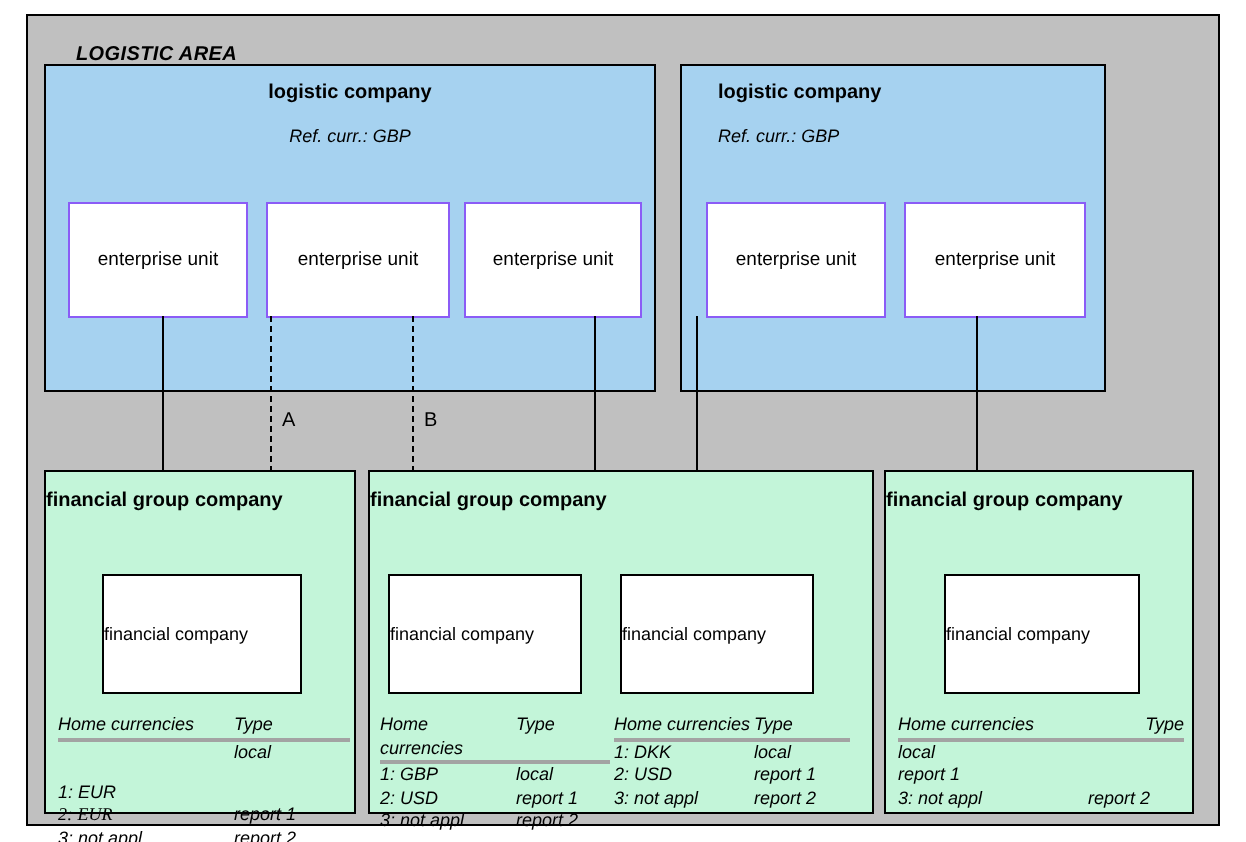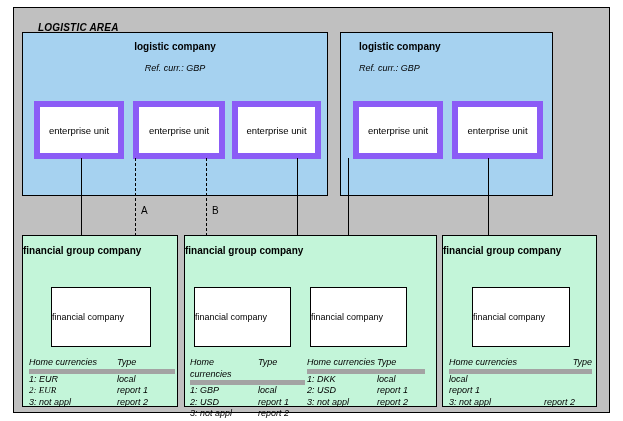--- a/index.html
+++ b/index.html
@@ -20,41 +20,41 @@
   #lc-0{left:22px;top:32px;width:306px;height:164px;}
   #lc-1{left:340px;top:32px;width:213px;height:164px;}
   .lc-title{position:absolute;width:100%;text-align:center;top:8px;
             font-size:10px;font-weight:bold;color:#000;}
   #lc-1 .lc-title{text-align:left;left:18px;width:auto;}
   .lc-ref{position:absolute;width:100%;text-align:center;top:30px;
           font-size:9px;font-style:italic;color:#000;}
   #lc-1 .lc-ref{text-align:left;left:18px;width:auto;}
 
   
-  .eu{background:#ffffff;border:6px solid #8b5cf6;top:68px;height:58px;}
+  .eu{background:#ffffff;border:1px solid #8b5cf6;top:68px;height:58px;}
   .eu-label{position:absolute;width:100%;top:50%;transform:translateY(-50%);
             text-align:center;font-size:9.5px;color:#000;}
 
   
   .fg{background:#c3f5d9;border:1px solid #000;top:235px;height:172px;}
   #fg-0{left:22px;width:156px;}
   #fg-1{left:184px;width:253px;}
   #fg-2{left:442px;width:155px;}
   .fg-title{position:absolute;width:100%;text-align:left;top:9px;
             font-size:10px;font-weight:bold;color:#000;}
 
   
   .fc{background:#ffffff;border:1px solid #000;height:60px;}
   .fc-label{position:absolute;width:100%;top:50%;transform:translateY(-50%);
             text-align:left;font-size:9px;color:#000;}
 
   
   .ctable{position:absolute;font-size:9px;font-style:italic;color:#000;
           line-height:11.5px;}
-  .ctable .hdr{display:flex;border-bottom:5px solid #a3a3a3;padding-bottom:0px;
+  .ctable .hdr{display:flex;border-bottom:2px solid #a3a3a3;padding-bottom:0px;
                font-style:italic;}
   .ctable .row{display:flex;}
   .ctable .c-cur{display:inline-block;}
   .ctable .c-typ{display:inline-block;text-align:left;}
 
   
   .vline{position:absolute;width:0;border-left:1px solid #000;}
   .vdash{position:absolute;width:0;border-left:1px dashed #000;}
 
   .conn-label{position:absolute;font-size:10px;color:#000;}
@@ -115,21 +115,21 @@
     <div class="box fc" style="left:28px;top:51px;width:100px;">
       <div class="fc-label">financial company</div>
     </div>
 
     <div class="ctable" style="left:6px;top:121px;width:146px;">
       <div class="hdr">
         <span class="c-cur" style="width:88px;">Home currencies</span>
         <span class="c-typ" style="width:58px;">Type</span>
       </div>
       <div class="row">
-        <span class="c-cur" style="width:88px;">1: EUR</span>
+        <span class="c-cur" style="width:88px;margin-top:20px;">1: EUR</span>
         <span class="c-typ" style="width:58px;">local</span>
       </div>
       <div class="row">
         <span class="c-cur" style="width:88px;font-family:Liberation Serif, serif;">2: EUR</span>
         <span class="c-typ" style="width:58px;">report 1</span>
       </div>
       <div class="row">
         <span class="c-cur" style="width:88px;">3: not appl</span>
         <span class="c-typ" style="width:58px;">report 2</span>
       </div>

